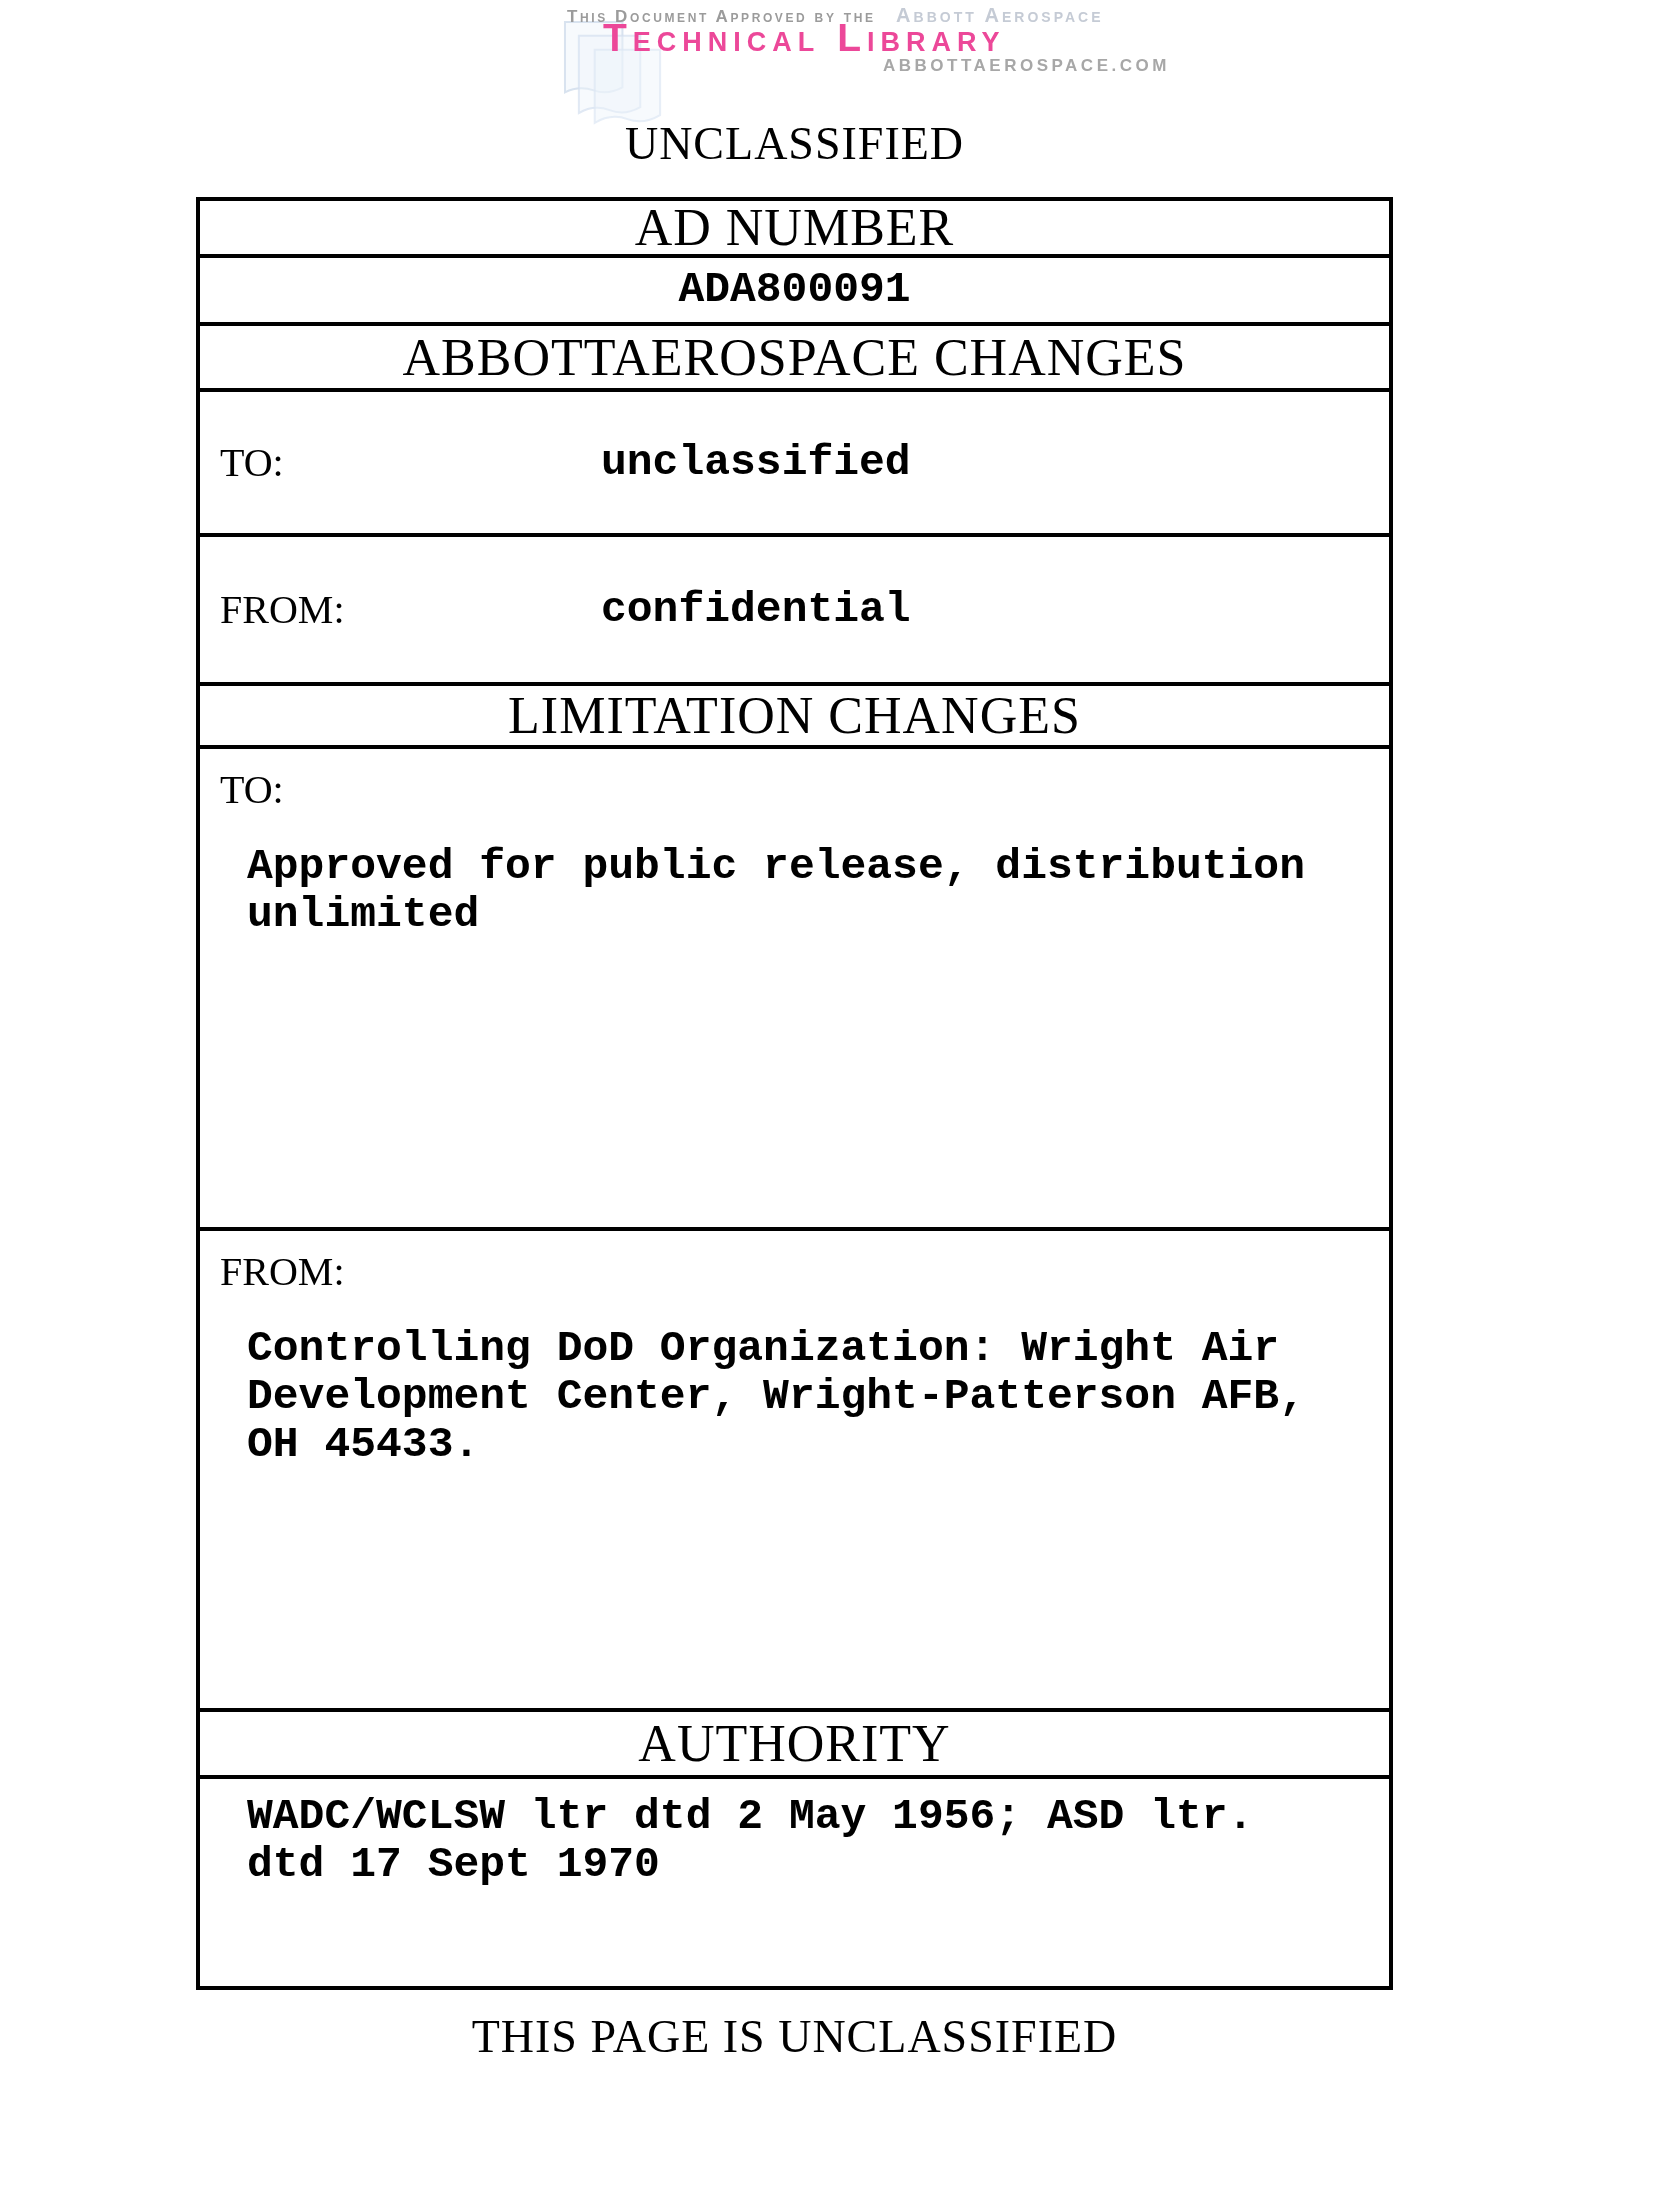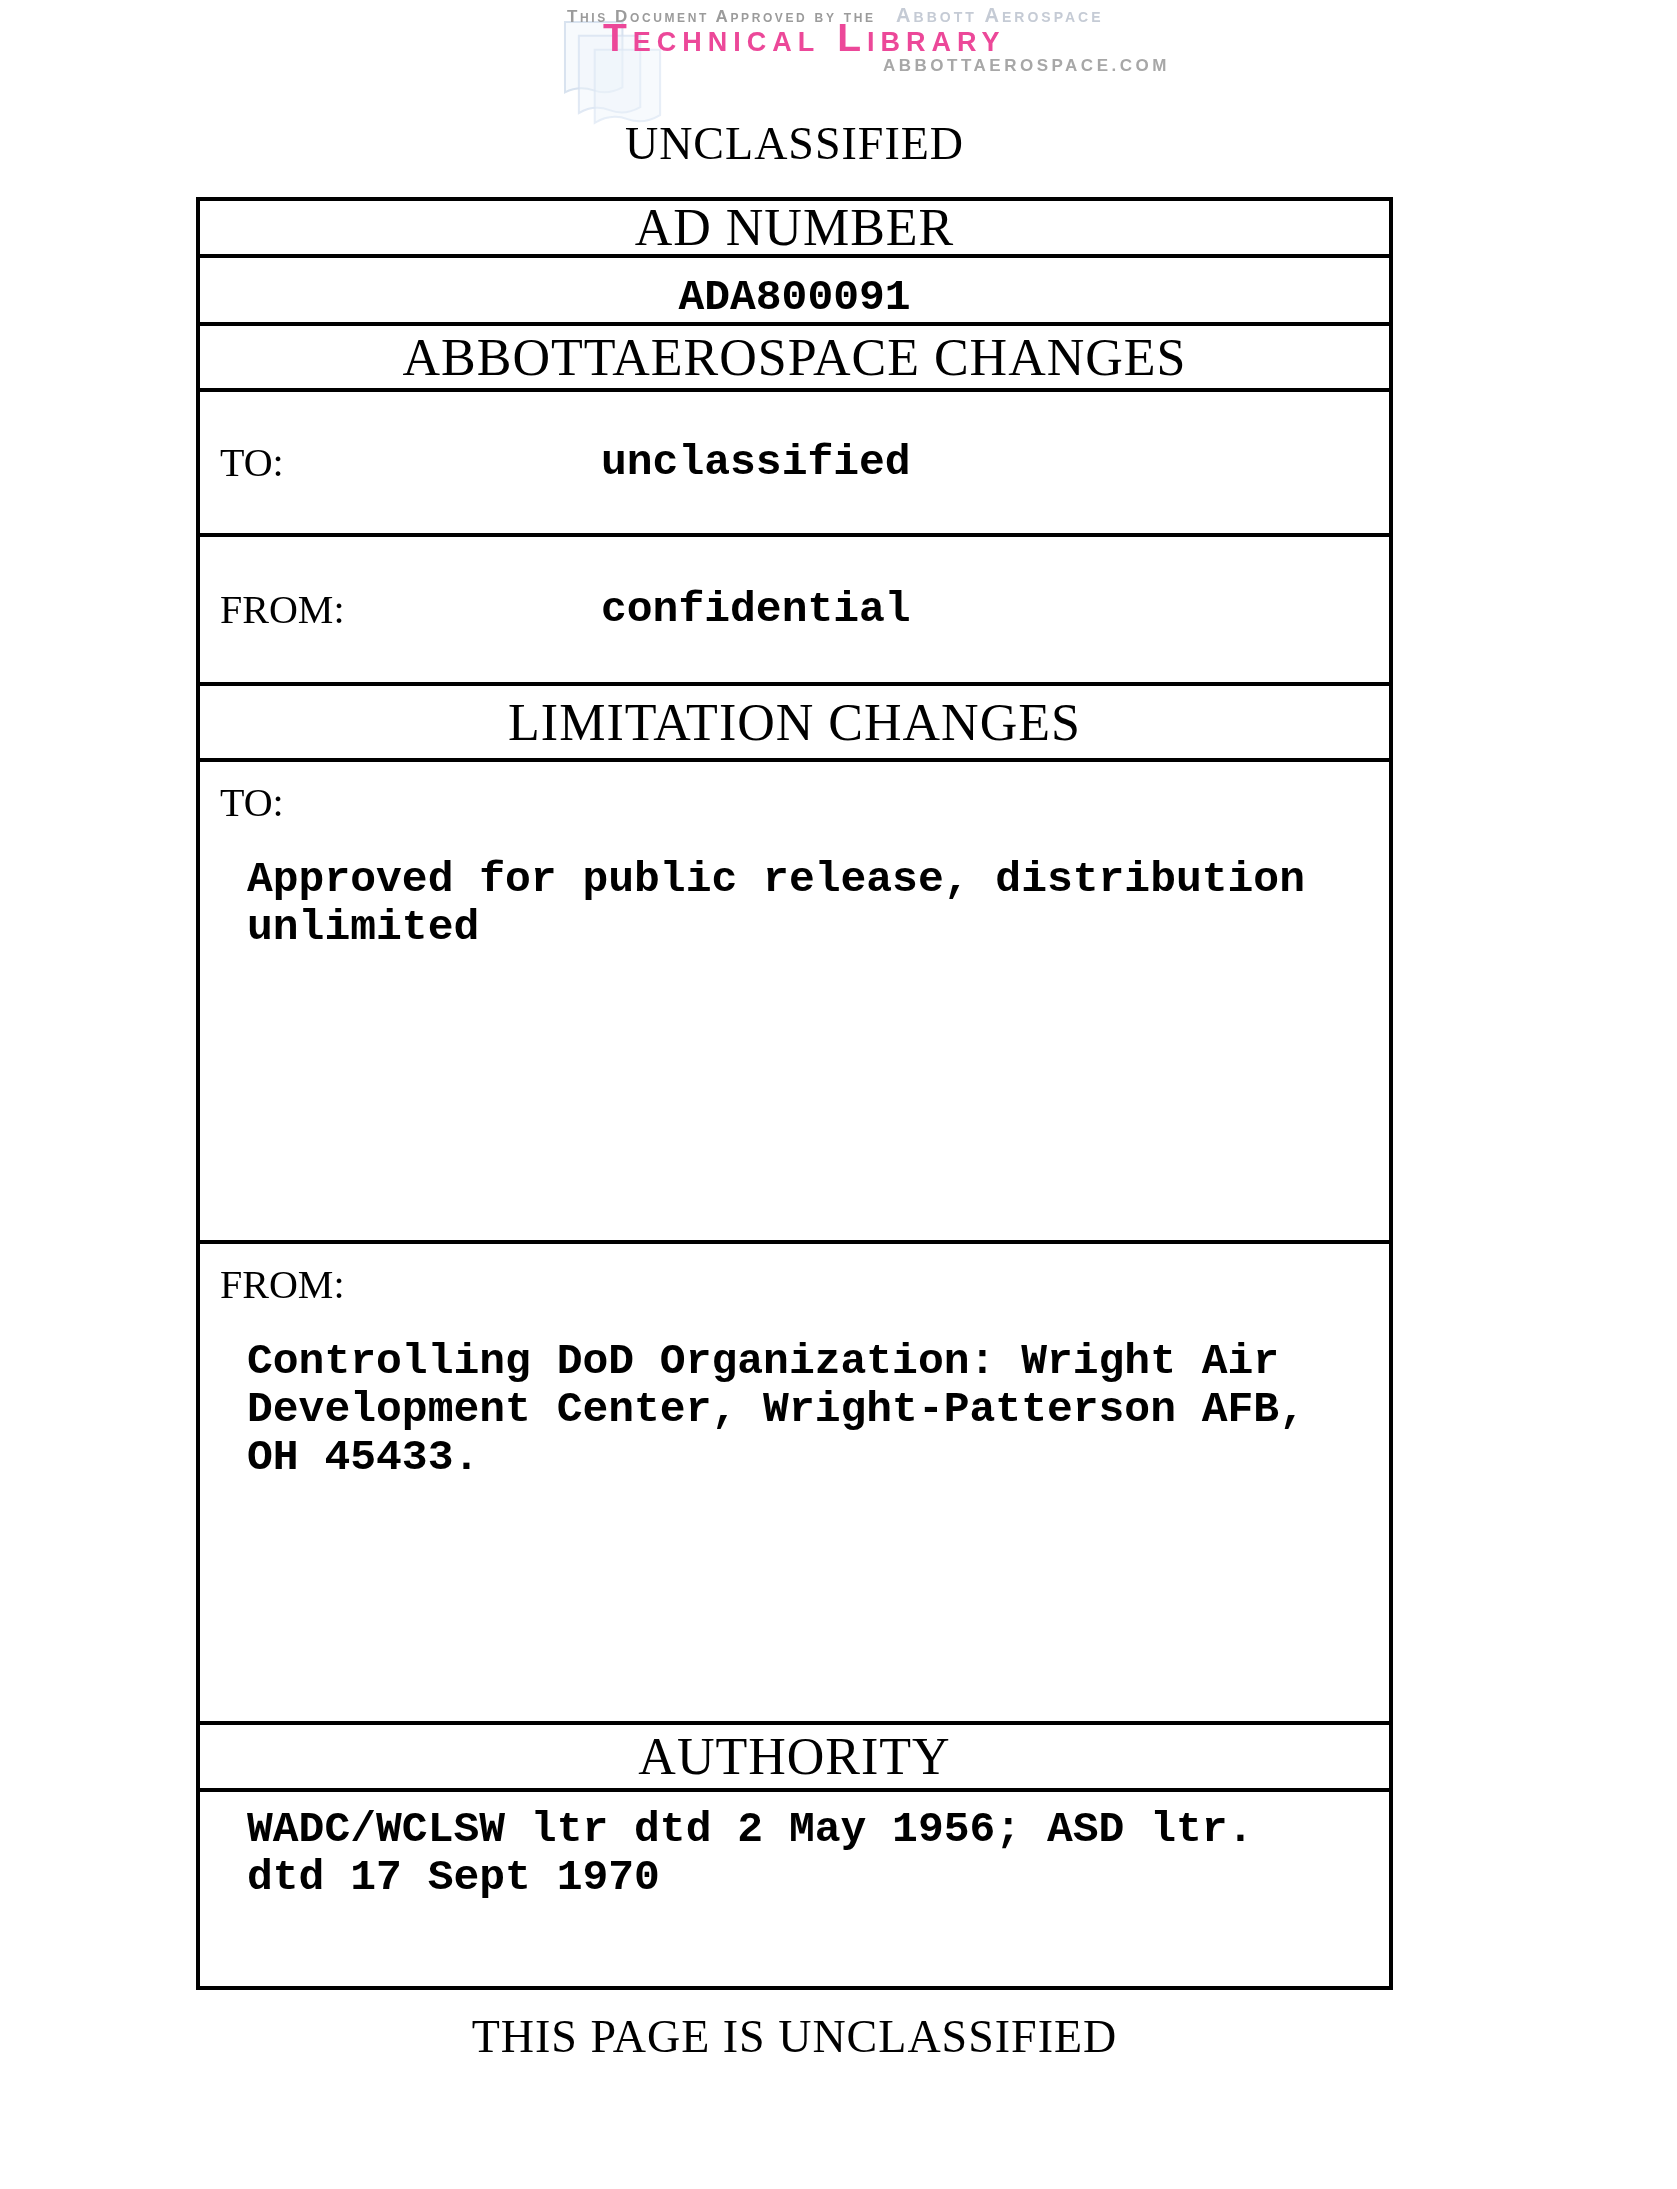--- a/index.html
+++ b/index.html
@@ -64,28 +64,28 @@
 
   .row.header {
     display: flex; align-items: center; justify-content: center;
     font-size: 52px; letter-spacing: 1px;
     font-family: "Liberation Serif", serif;
   }
   .mono {
     font-family: "Liberation Mono", monospace;
     font-weight: bold; font-size: 43px; line-height: 48px;
   }
-  .row.center-mono { display: flex; align-items: flex-end; justify-content: center; }
+  .row.center-mono { display: flex; align-items: center; justify-content: center; }
 
   .h67a { height: 57px; } 
   .h68  { height: 68px; } 
   .h66  { height: 66px; } 
   .h146 { height: 145px; }
   .h150 { height: 149px; }
-  .h67b { height: 76px; } 
+  .h67b { height: 63px; } 
   .h484 { height: 482px; }
   .h483 { height: 481px; }
   .h67c { height: 67px; } 
   .h196 { height: 195px; }
 
   .label {
     font-family: "Liberation Serif", serif;
     font-size: 40px; line-height: 46px;
   }
   .inline-row .label {

